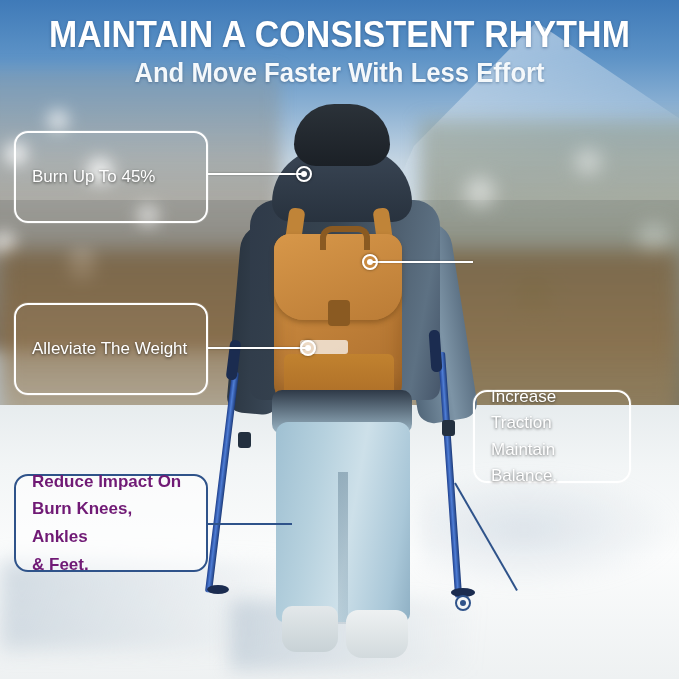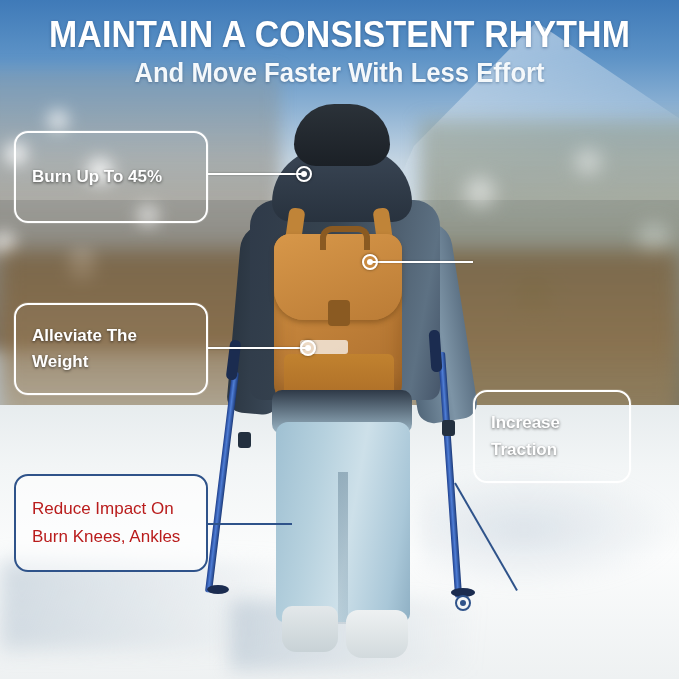--- a/index.html
+++ b/index.html
@@ -183,33 +183,33 @@
   }
 
   
   .callout{
     position:absolute;box-sizing:border-box;
     border-radius:14px;
     display:flex;align-items:center;
     padding:10px 16px;
   }
   .callout .ctext{
-    font-size:17px;font-weight:700;line-height:1.55;
+    font-size:17px;font-weight:400;line-height:1.55;
   }
   .callout.light{
     border:2px solid #ffffff;
     background:rgba(255,255,255,.04);
     box-shadow:0 0 0 1px rgba(255,255,255,.12);
   }
   .callout.light .ctext{color:#ffffff;text-shadow:0 1px 3px rgba(0,0,0,.6);}
   .callout.dark{
     border:2px solid #2f538a;
     background:rgba(255,255,255,.55);
   }
-  .callout.dark .ctext{color:#b91c1c;font-weight:400;}
+  .callout.dark .ctext{color:#701a75;font-weight:700;}
 
   .c1{left:14px;top:131px;width:194px;height:92px;}
   .c2{left:473px;top:215px;width:195px;height:93px;}
   .c3{left:14px;top:303px;width:194px;height:92px;}
   .c4{left:473px;top:390px;width:158px;height:93px;}
   .c5{left:14px;top:474px;width:194px;height:98px;}
   .c5 .ctext{font-size:17px;line-height:1.62;}
 
   
   .conn{position:absolute;background:#ffffff;height:2px;box-shadow:0 0 2px rgba(0,0,0,.35);}
@@ -308,23 +308,25 @@
 
   <div class="callout light c3">
     <div class="ctext">
       <div>Alleviate The Weight</div>
     </div>
   </div>
 
   <div class="callout light c4">
     <div class="ctext">
       <div>Increase Traction</div>
+      <div>Maintain Balance.</div>
     </div>
   </div>
 
   <div class="callout dark c5">
     <div class="ctext">
       <div>Reduce Impact On</div>
       <div>Burn Knees, Ankles</div>
+      <div>&amp; Feet.</div>
     </div>
   </div>
 
 </div>
 
 </body></html>

